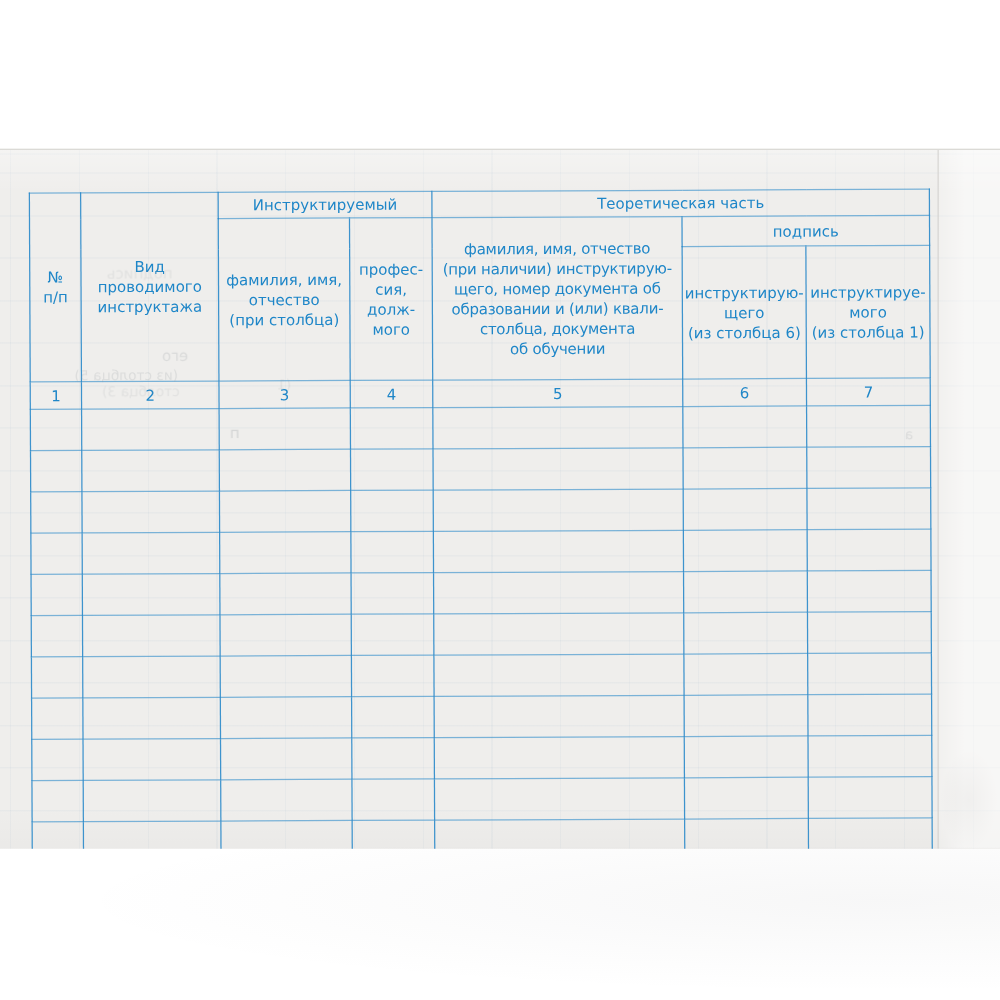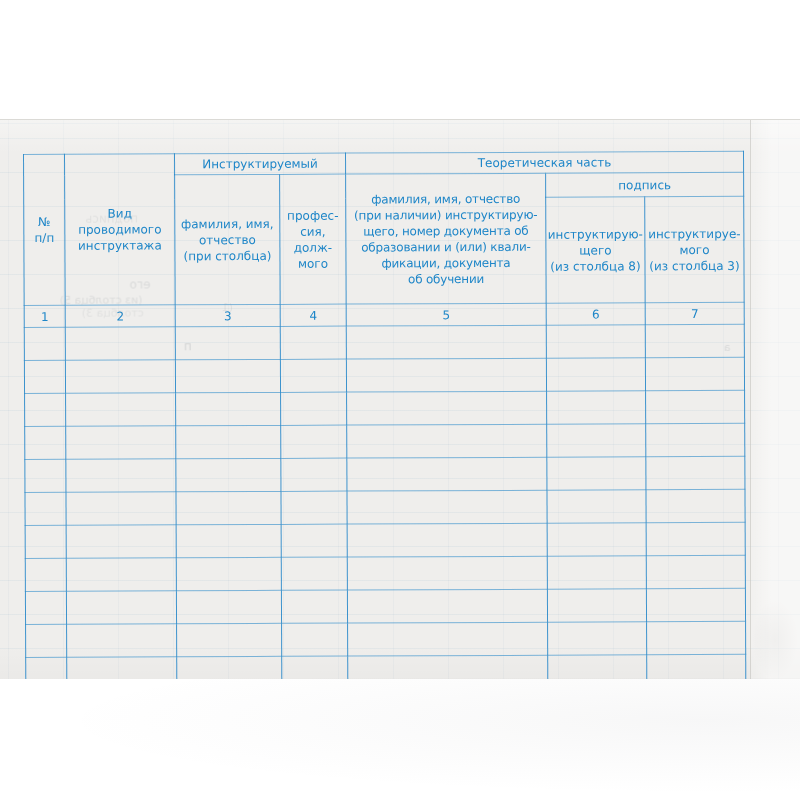--- a/index.html
+++ b/index.html
@@ -116,31 +116,31 @@
 отчество
 (при столбца)</th>
             <th rowspan="2" class="col4-cell">профес-
 сия,
 долж-
 мого</th>
             <th rowspan="2" class="col5-cell">фамилия, имя, отчество
 (при наличии) инструктирую-
 щего, номер документа об
 образовании и (или) квали-
-фикации,  документа
+столбца,  документа
 об  обучении</th>
             <th colspan="2" class="group-h">подпись</th>
           </tr>
           <tr class="row-sublabels">
             <th>инструктирую-
 щего
-(из столбца 8)</th>
+(из столбца 6)</th>
             <th>инструктируе-
 мого
-(из столбца 3)</th>
+(из столбца 1)</th>
           </tr>
           <tr class="row-numbers">
             <td class="num-cell">1</td>
             <td class="num-cell">2</td>
             <td class="num-cell">3</td>
             <td class="num-cell">4</td>
             <td class="num-cell">5</td>
             <td class="num-cell">6</td>
             <td class="num-cell">7</td>
           </tr>

